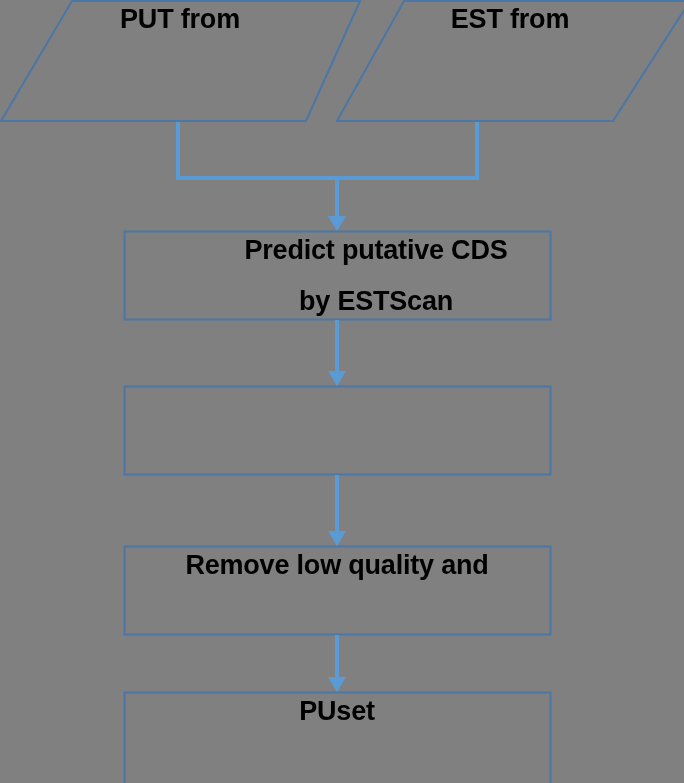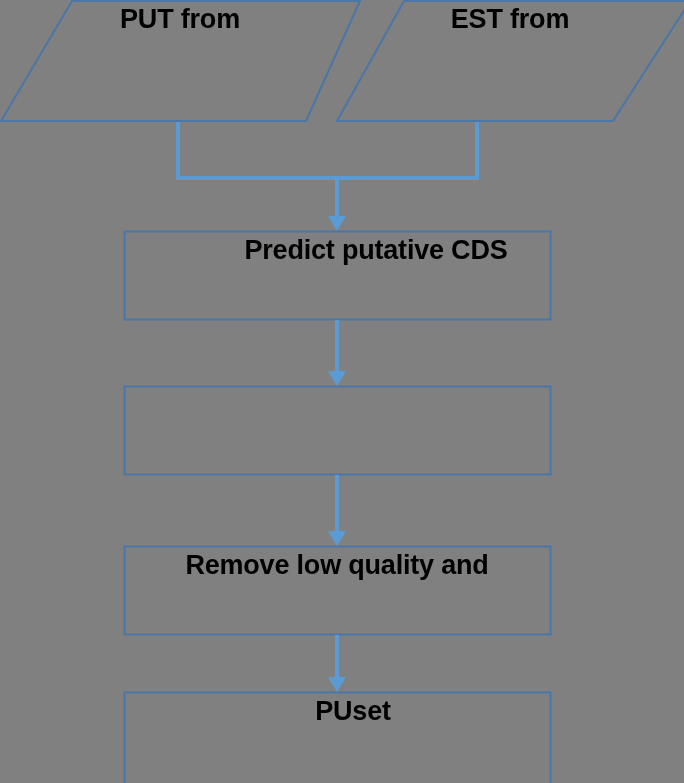--- a/index.html
+++ b/index.html
@@ -88,24 +88,25 @@
   <div class="node-label" style="left:30px; top:1px; width:300px; height:120px;">
     <span class="ln">PUT from</span>
   </div>
 
   <div class="node-label" style="left:360px; top:1px; width:300px; height:92px;">
     <span class="ln">EST from</span>
   </div>
 
   <div class="node-label" style="left:124px; top:232px; width:426px; height:88px;margin-left:39px;">
     <span class="ln">Predict putative CDS</span>
+    <span class="ln">by ESTScan</span>
   </div>
 
 
   <div class="node-label" style="left:124px; top:547px; width:426px; height:88px;">
     <span class="ln">Remove low quality and</span>
   </div>
 
-  <div class="node-label" style="left:124px; top:693px; width:426px; height:90px;margin-left:16px;">
+  <div class="node-label" style="left:124px; top:693px; width:426px; height:90px;">
     <span class="ln">PUset</span>
   </div>
 
 </div>
 
 </body></html>

